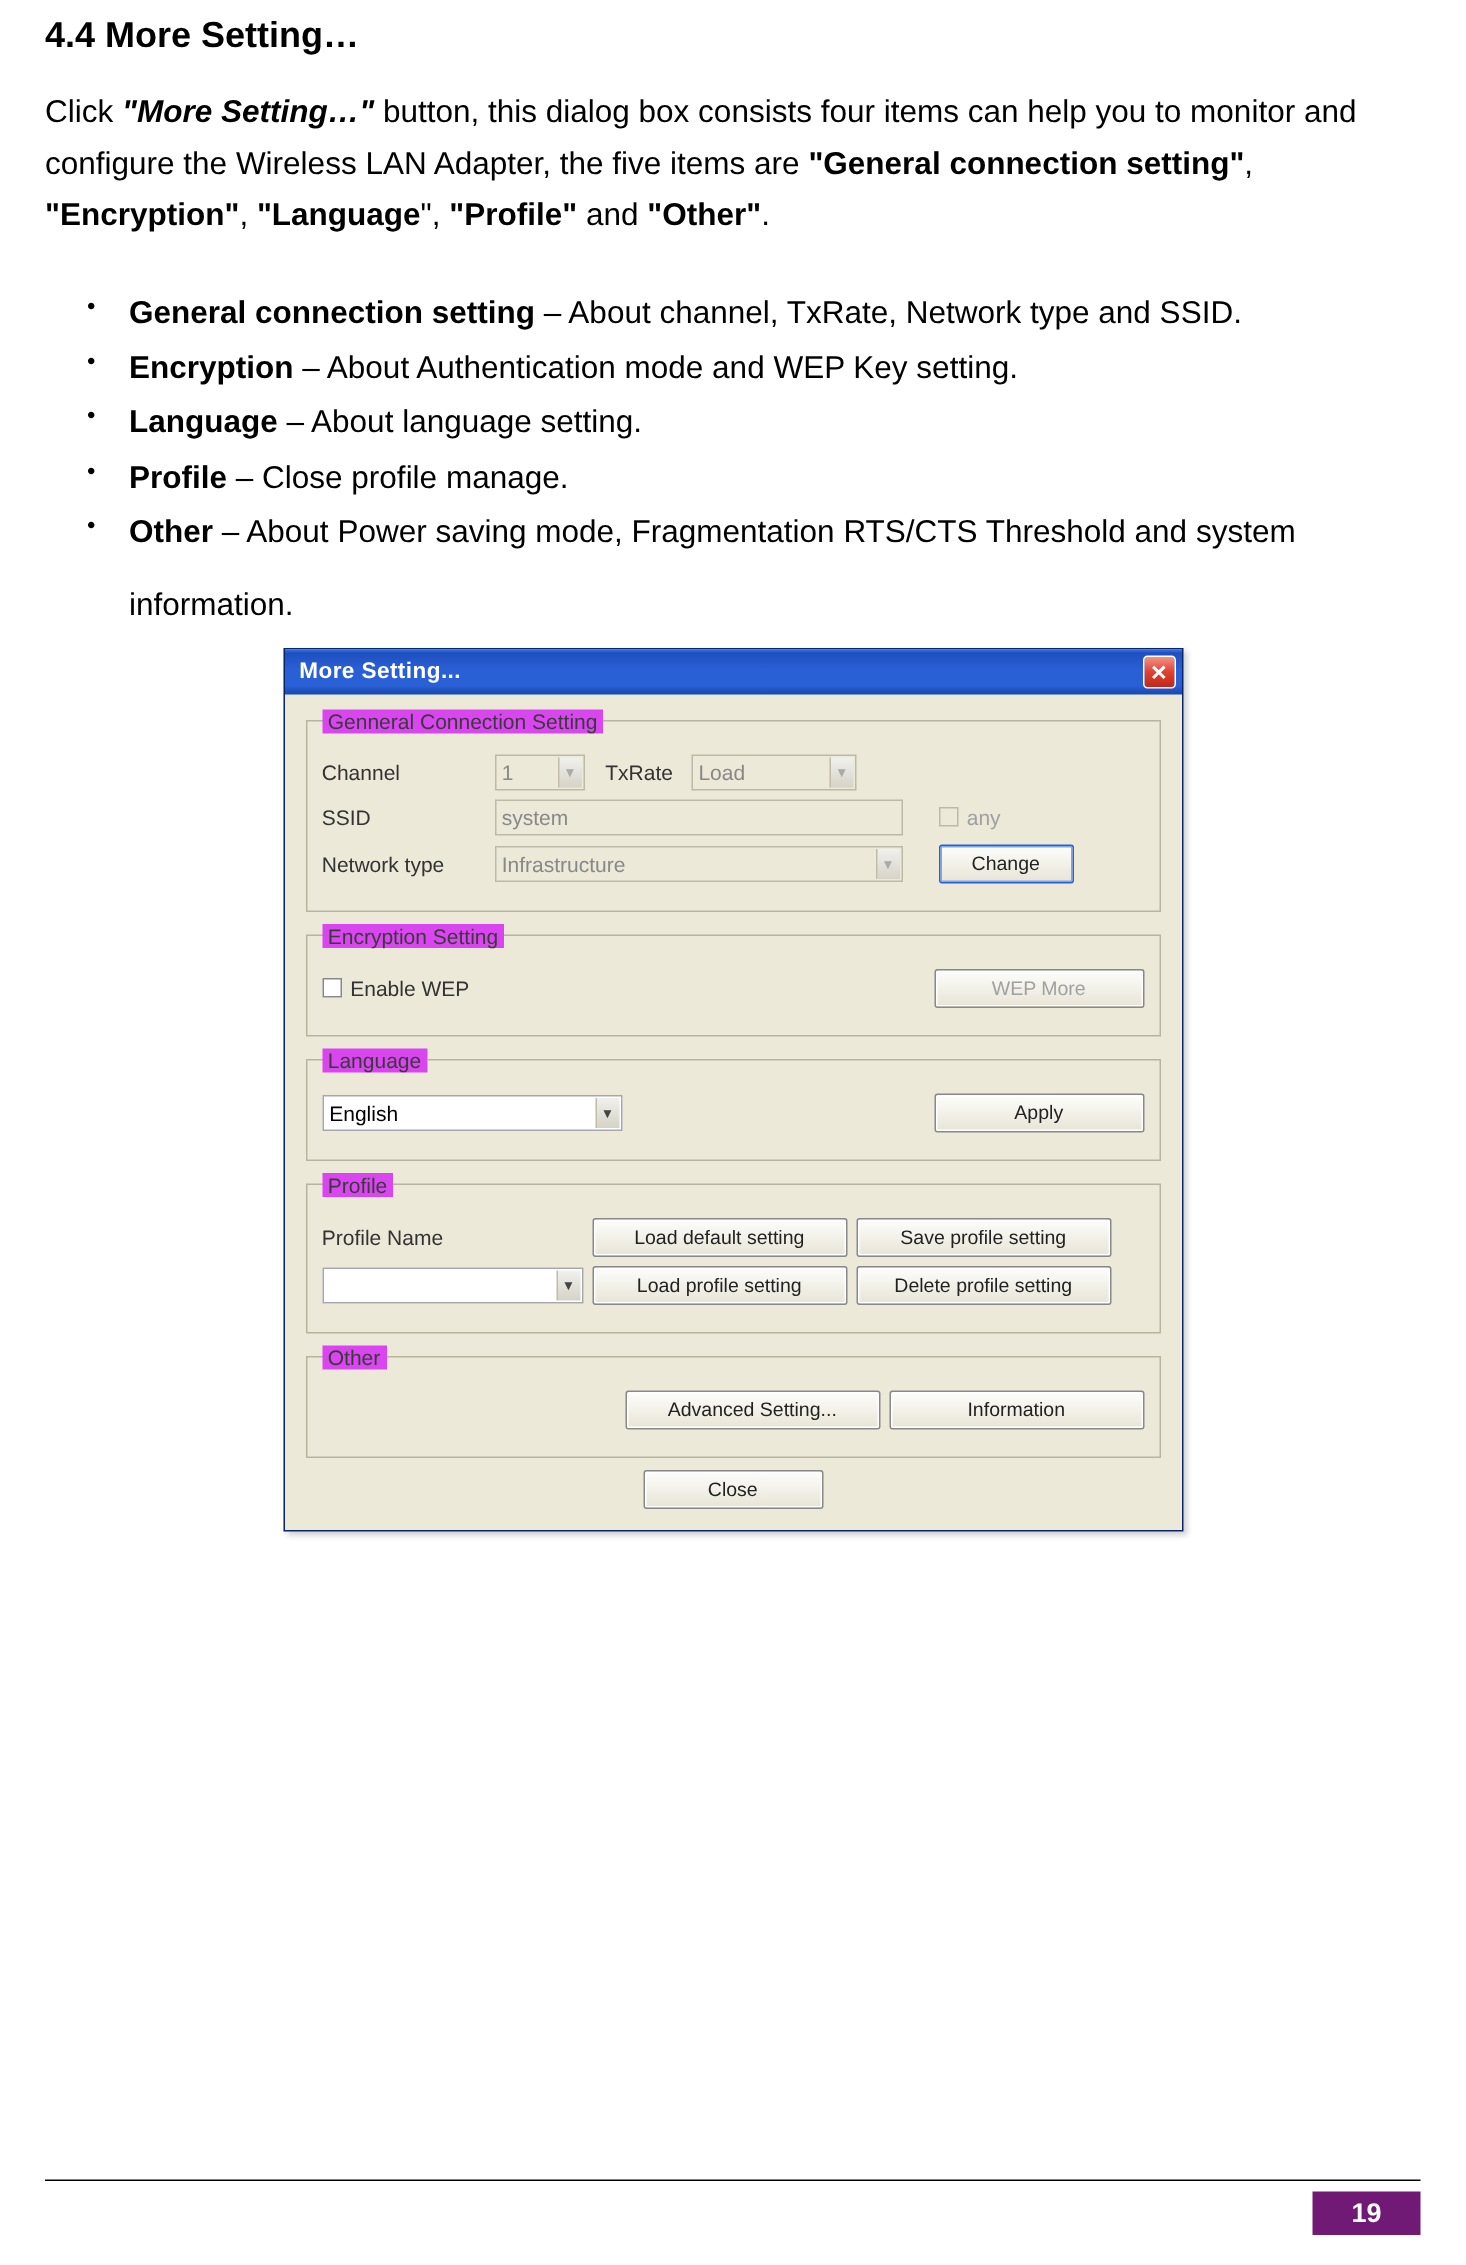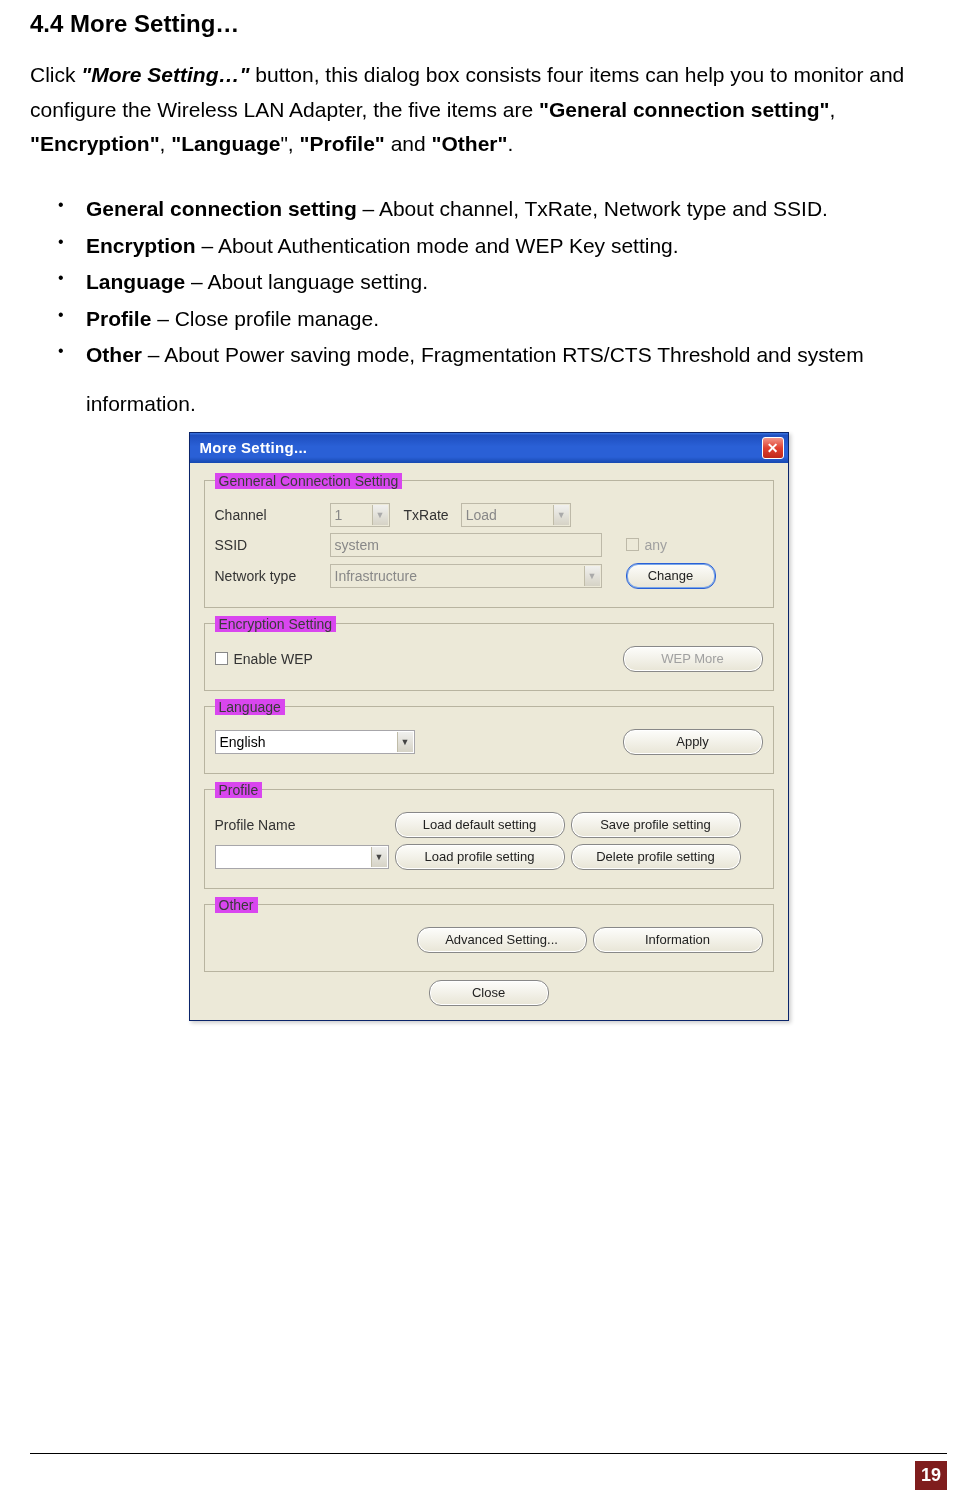--- a/index.html
+++ b/index.html
@@ -154,21 +154,21 @@
     border: 1px solid #888;
     background: linear-gradient(to bottom, #fdfdfb, #e8e5d6);
     height: 26px;
     font-size: 13px;
     color: #222;
     display: inline-flex;
     align-items: center;
     justify-content: center;
     padding: 0 8px;
     cursor: pointer;
-    border-radius: 12px;
+    border-radius: 2px;
     box-shadow: 0 0 0 1px #fff inset;
   }
   .btn.disabled {
     color: #a0a0a0;
     cursor: default;
   }
   .btn.highlighted {
     border: 1px solid #2a60d6;
     box-shadow: 0 0 0 1px #7aa7e8 inset;
   }
@@ -185,25 +185,25 @@
   .gap { display:inline-block; }
   .footer-row {
     display: flex;
     justify-content: center;
     margin-top: 6px;
   }
   .page-number {
     position: absolute;
     bottom: 20px;
     right: 30px;
-    background: #7f1d1d;
+    background: #701a75;
     color: #fff;
     font-weight: bold;
     font-size: 18px;
-    padding: 4px 6px;
+    padding: 4px 26px;
   }
   .footer-line {
     position: absolute;
     bottom: 56px;
     left: 30px;
     right: 30px;
     border-top: 1px solid #000;
   }
 </style>
 </head>

